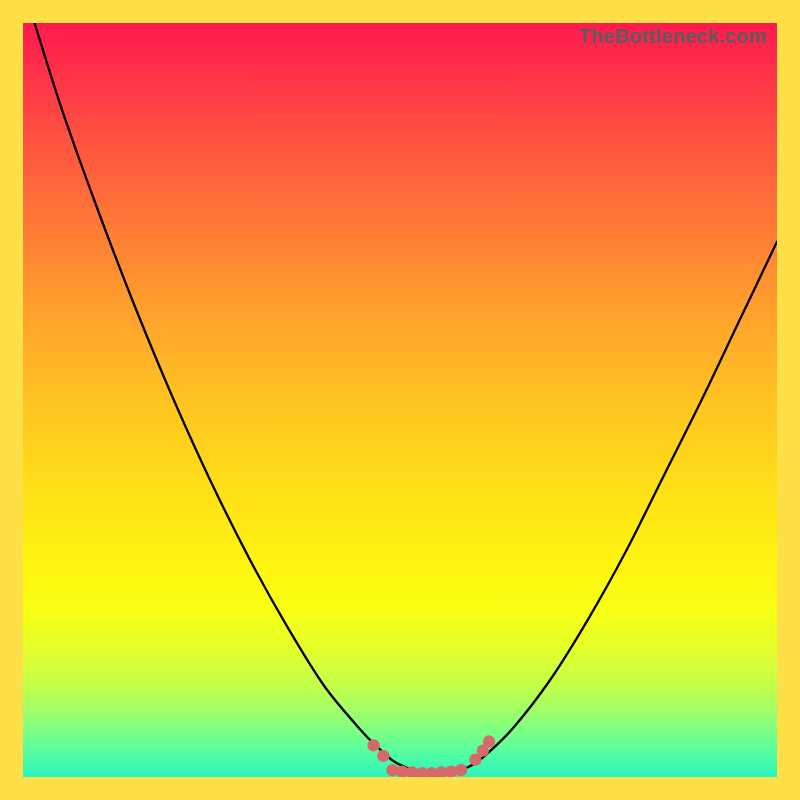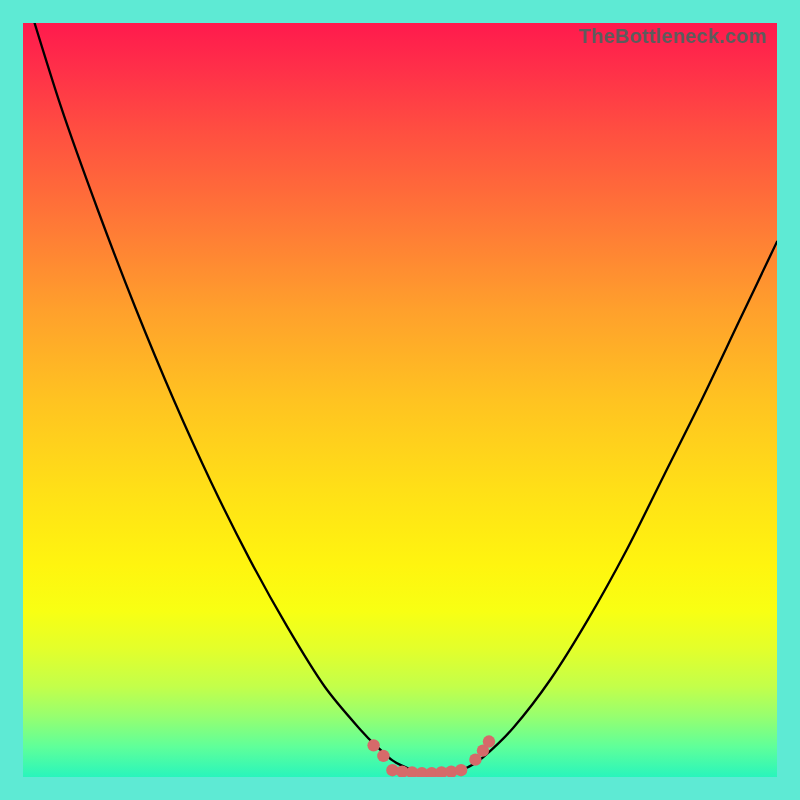--- a/index.html
+++ b/index.html
@@ -7,21 +7,21 @@
     padding: 0;
     width: 800px;
     height: 800px;
     overflow: hidden;
     background: #000;
     font-family: Arial, Helvetica, sans-serif;
   }
   .frame {
     position: absolute;
     inset: 0;
-    background: #5eead4;
+    background: #fde047;
   }
   .plot {
     position: absolute;
     left: 23px;
     top: 23px;
     width: 754px;
     height: 754px;
     overflow: hidden;
   }
   .gradient {

